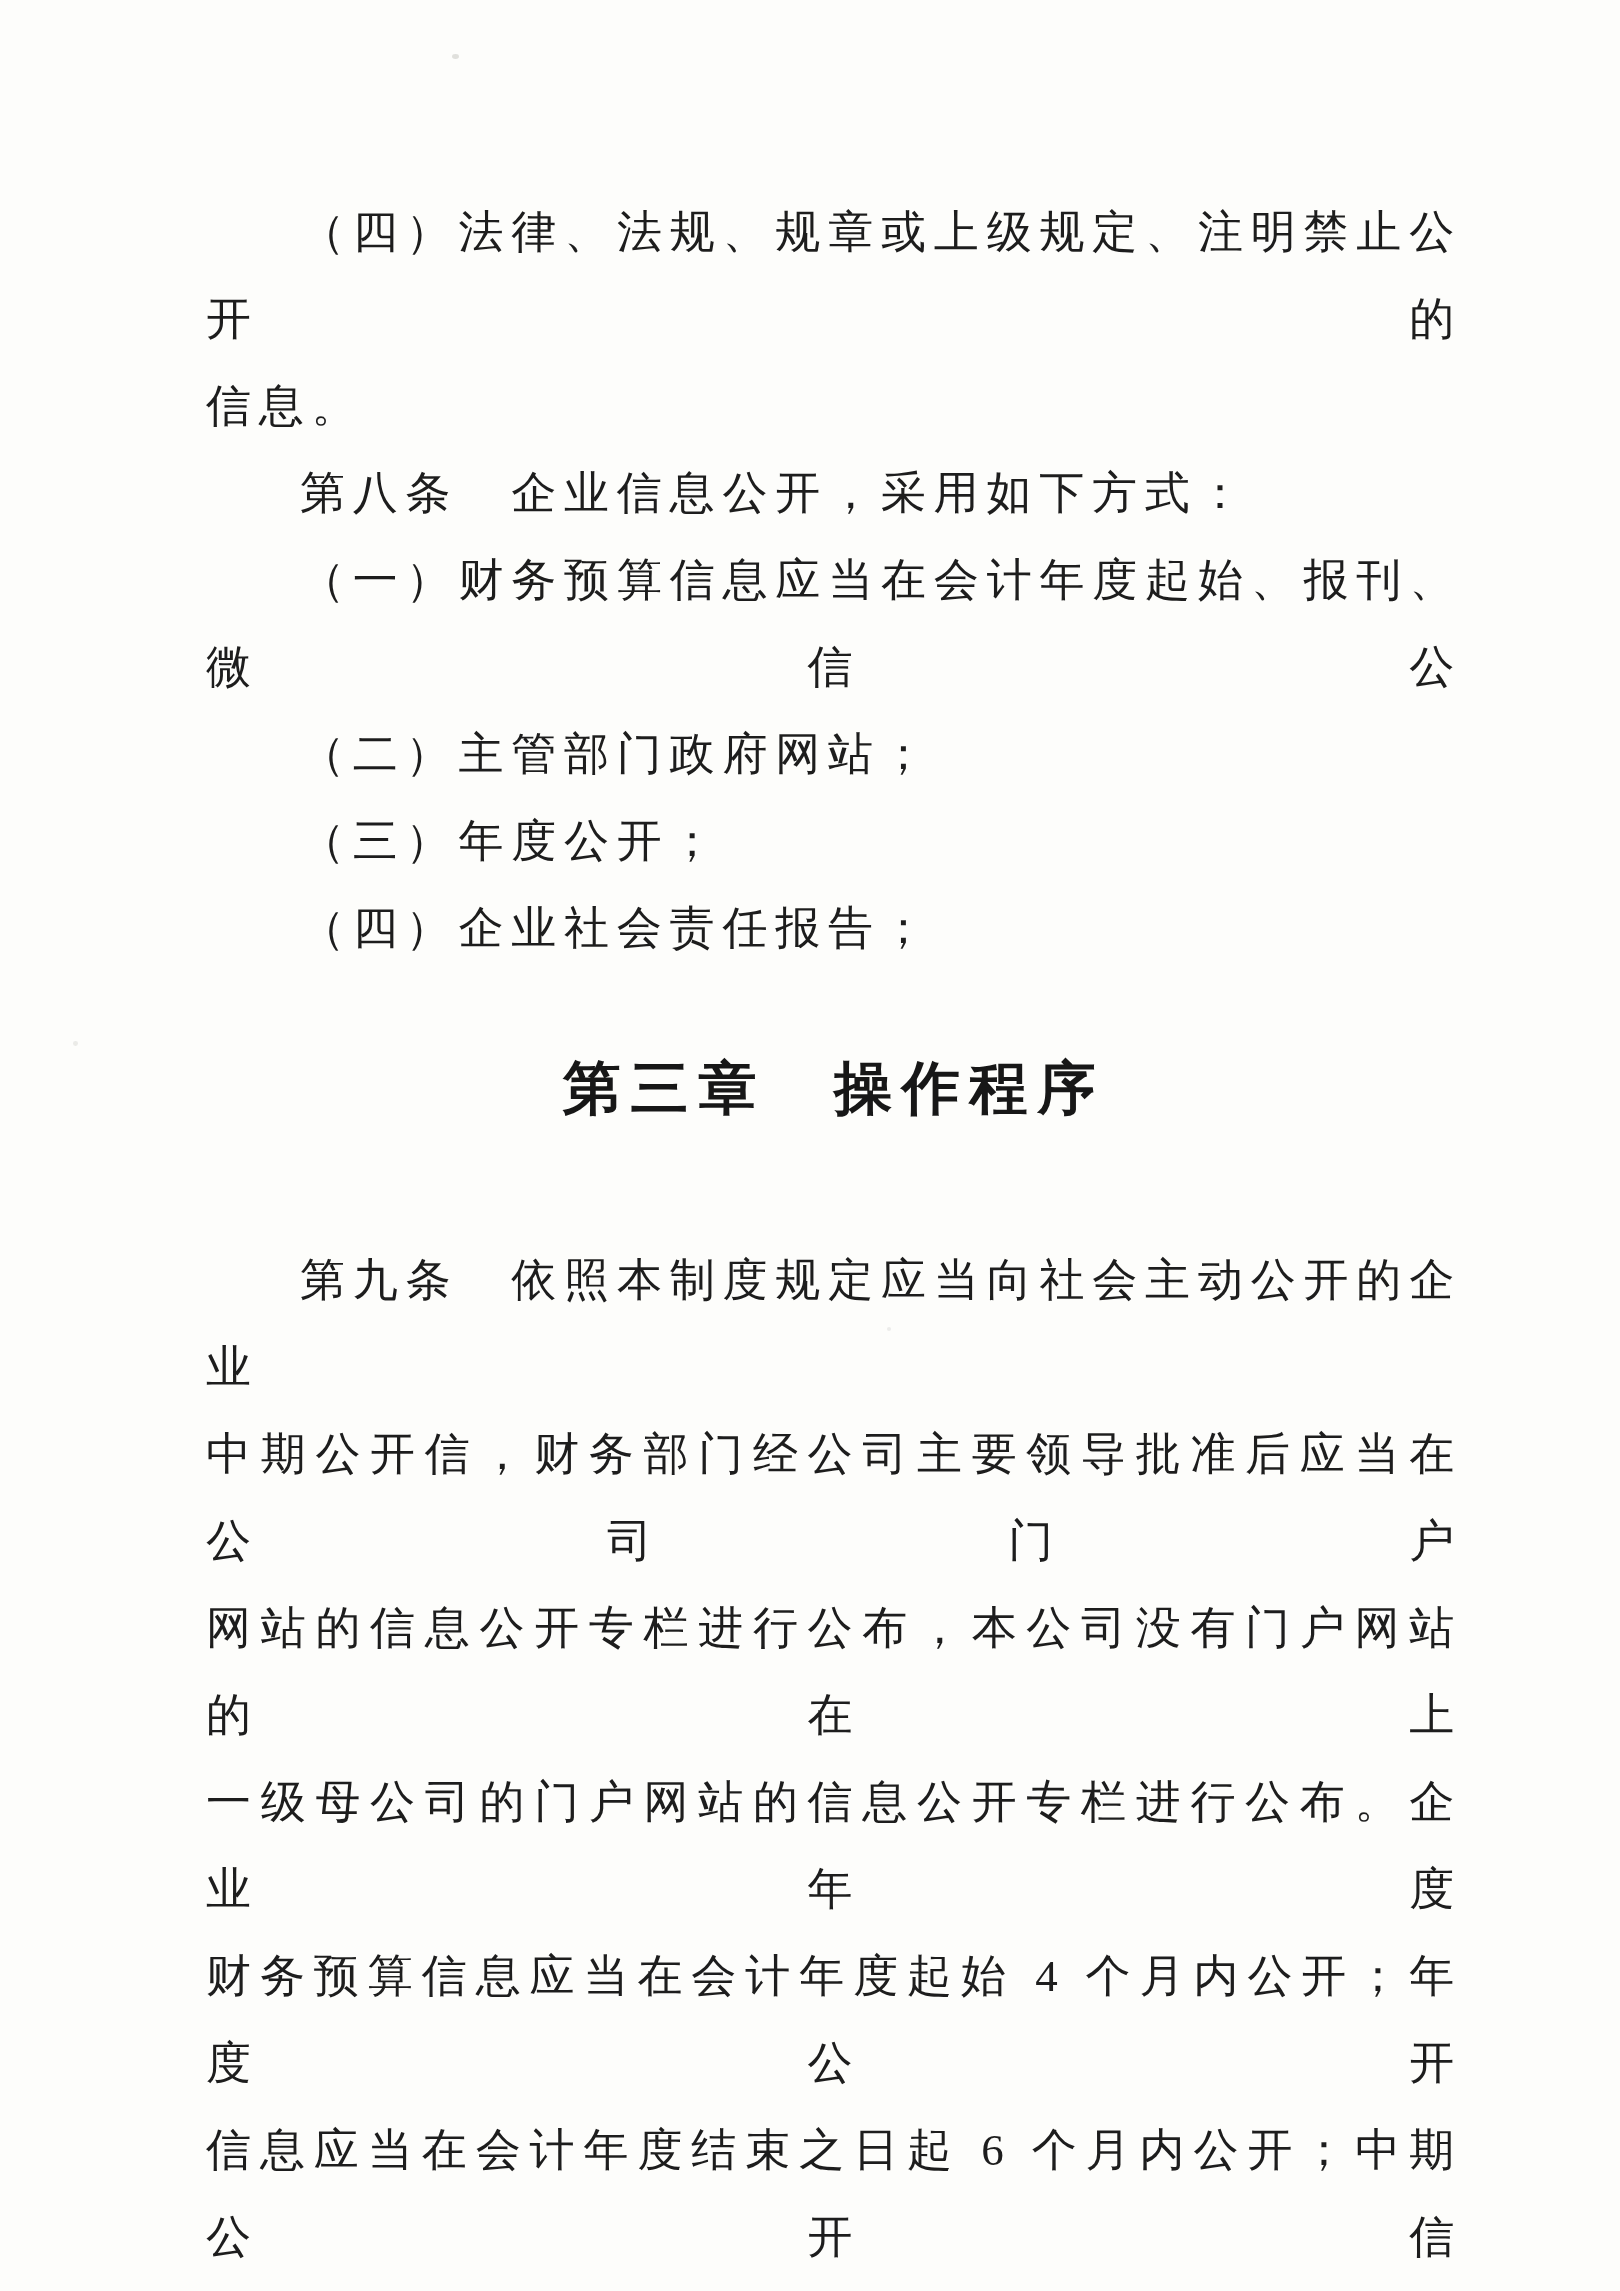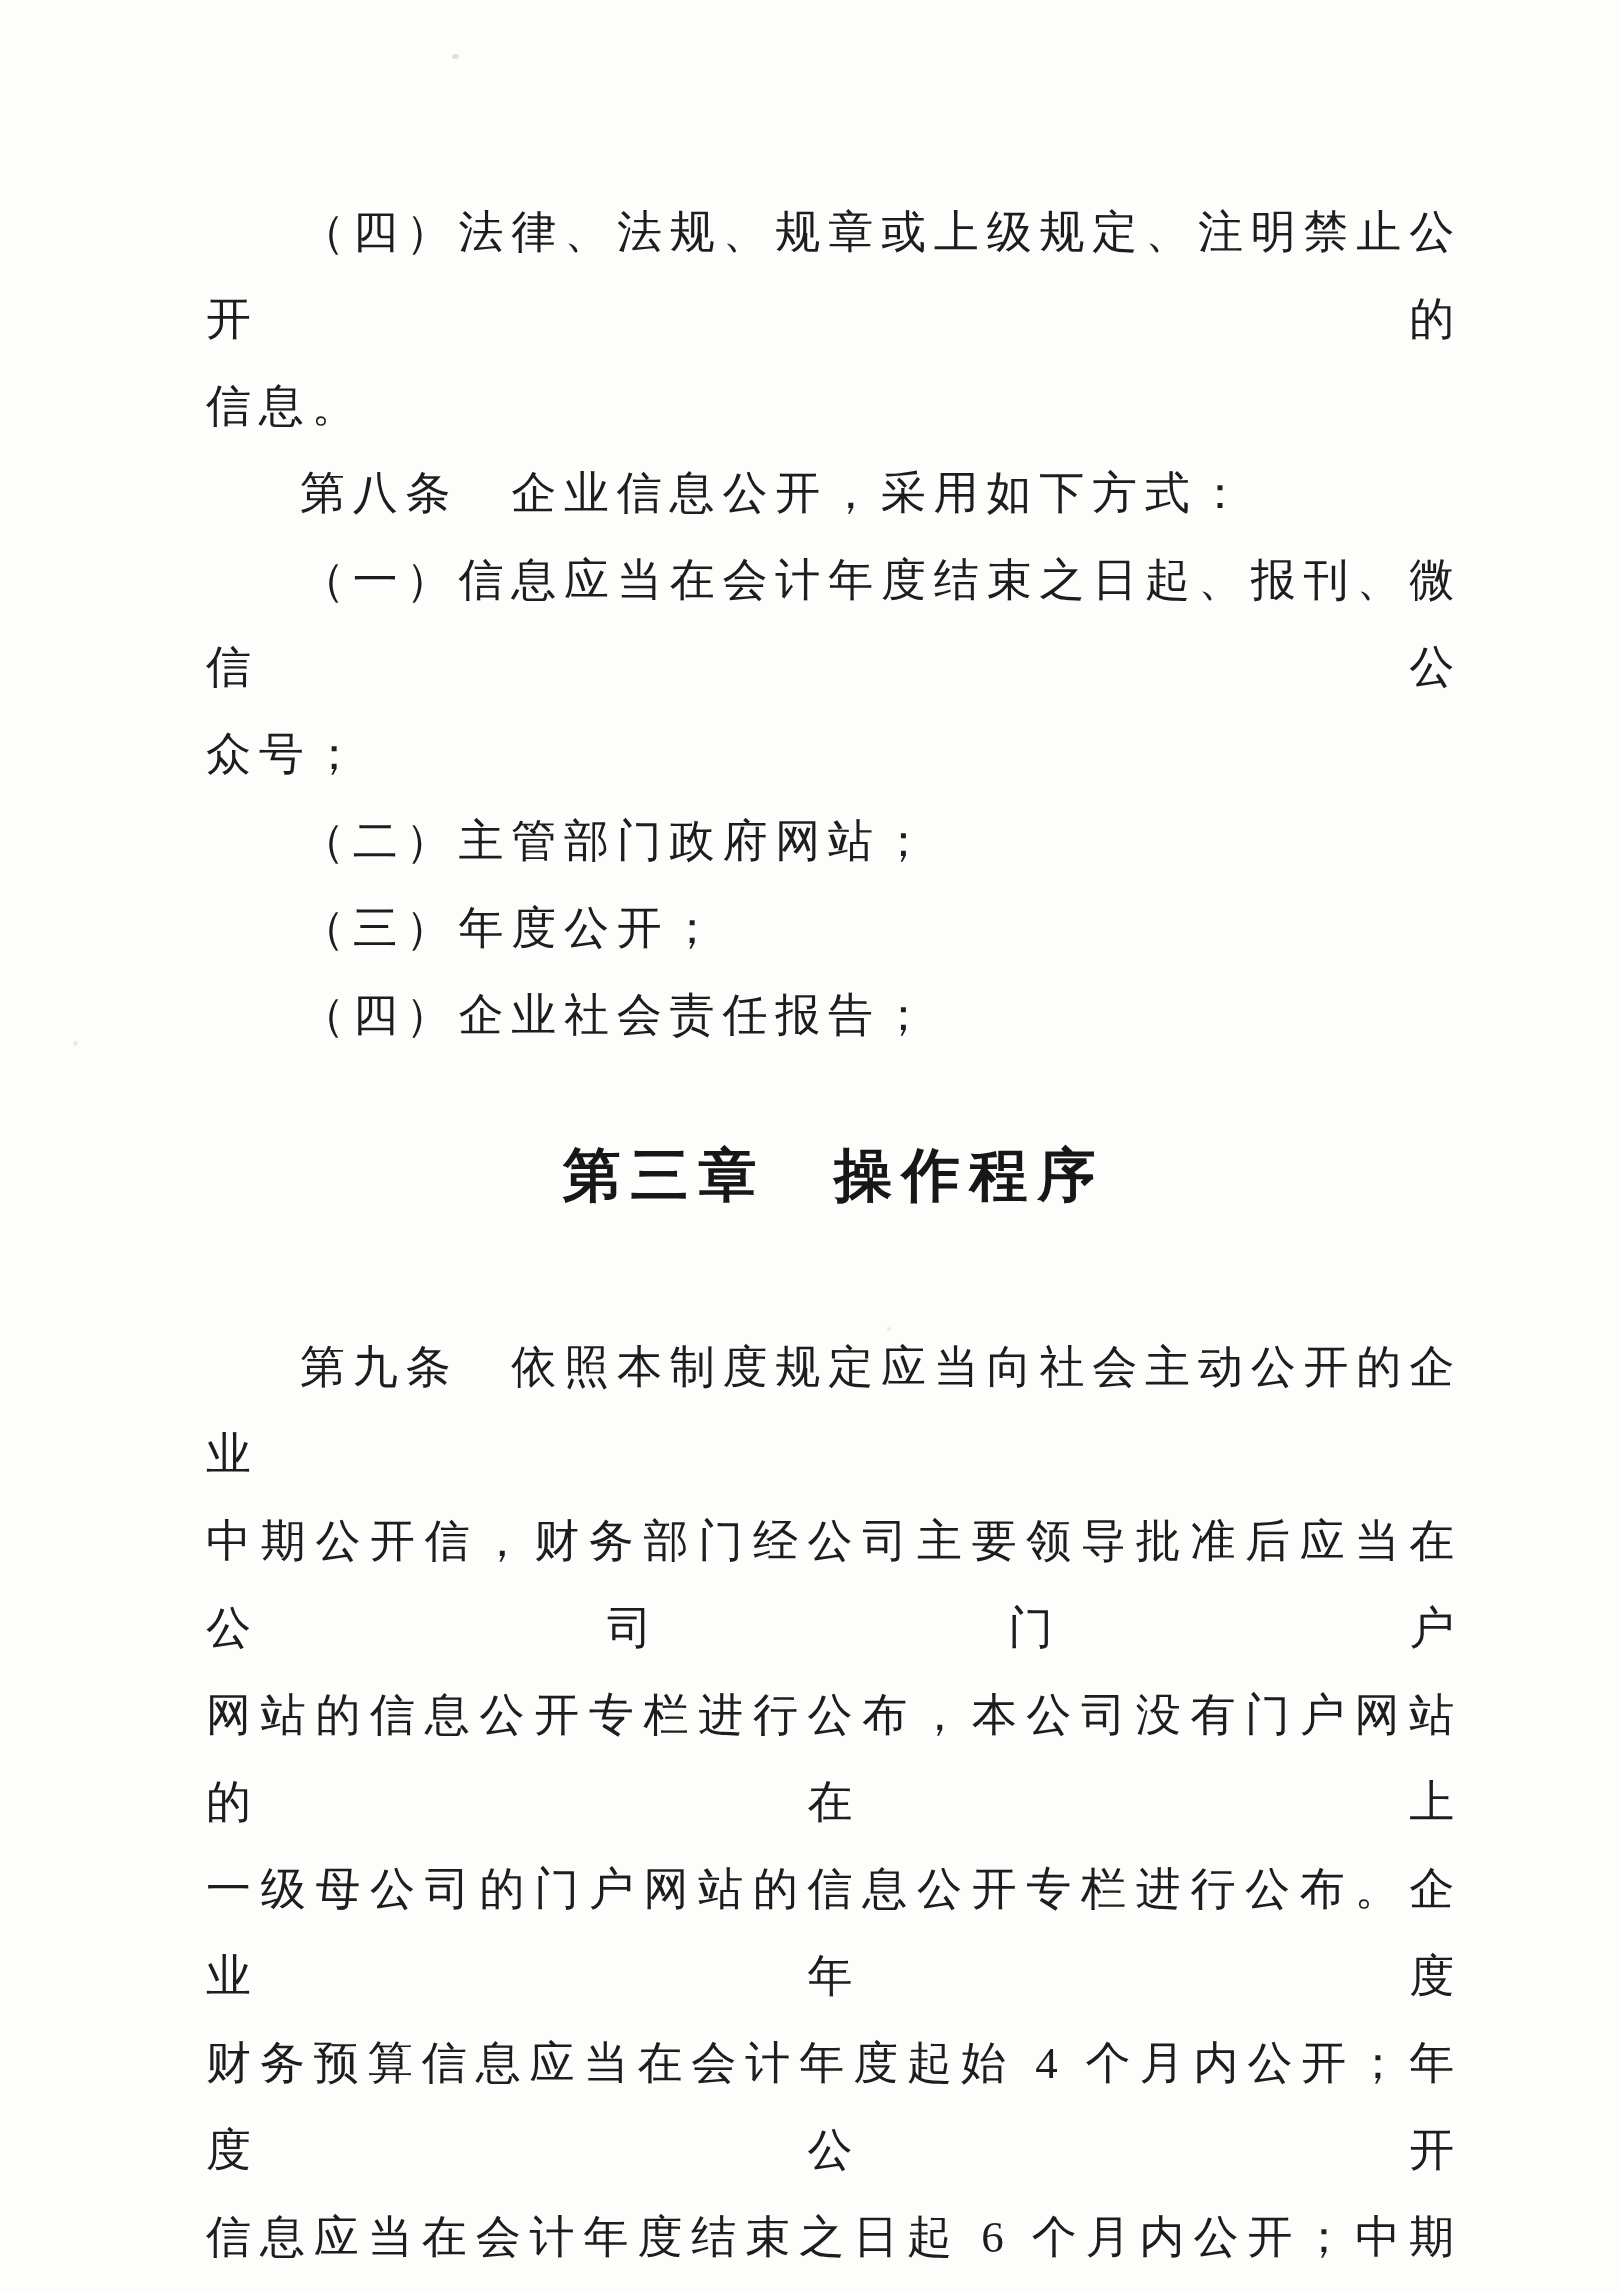--- a/index.html
+++ b/index.html
@@ -59,22 +59,21 @@
 
 <div class="page">
   <span class="speck speck-1"></span>
   <span class="speck speck-2"></span>
   <span class="speck speck-3"></span>
 
   <div class="content">
     <p class="line indent fill">（四）法律、法规、规章或上级规定、注明禁止公开的</p>
     <p class="line">信息。</p>
     <p class="line indent">第八条　企业信息公开，采用如下方式：</p>
-    <p class="line indent fill">（一）信息应当在会计年度结束之日起、报刊、微信公</p>
-    <p class="line">众号；</p>
+    <p class="line indent fill">（一）财务预算信息应当在会计年度起始、报刊、微信公</p>
     <p class="line indent">（二）主管部门政府网站；</p>
     <p class="line indent">（三）年度公开；</p>
     <p class="line indent">（四）企业社会责任报告；</p>
 
     <h2 class="heading">第三章　操作程序</h2>
 
     <p class="line indent fill">第九条　依照本制度规定应当向社会主动公开的企业</p>
     <p class="line fill">中期公开信，财务部门经公司主要领导批准后应当在公司门户</p>
     <p class="line fill">网站的信息公开专栏进行公布，本公司没有门户网站的在上</p>
     <p class="line fill">一级母公司的门户网站的信息公开专栏进行公布。企业年度</p>

